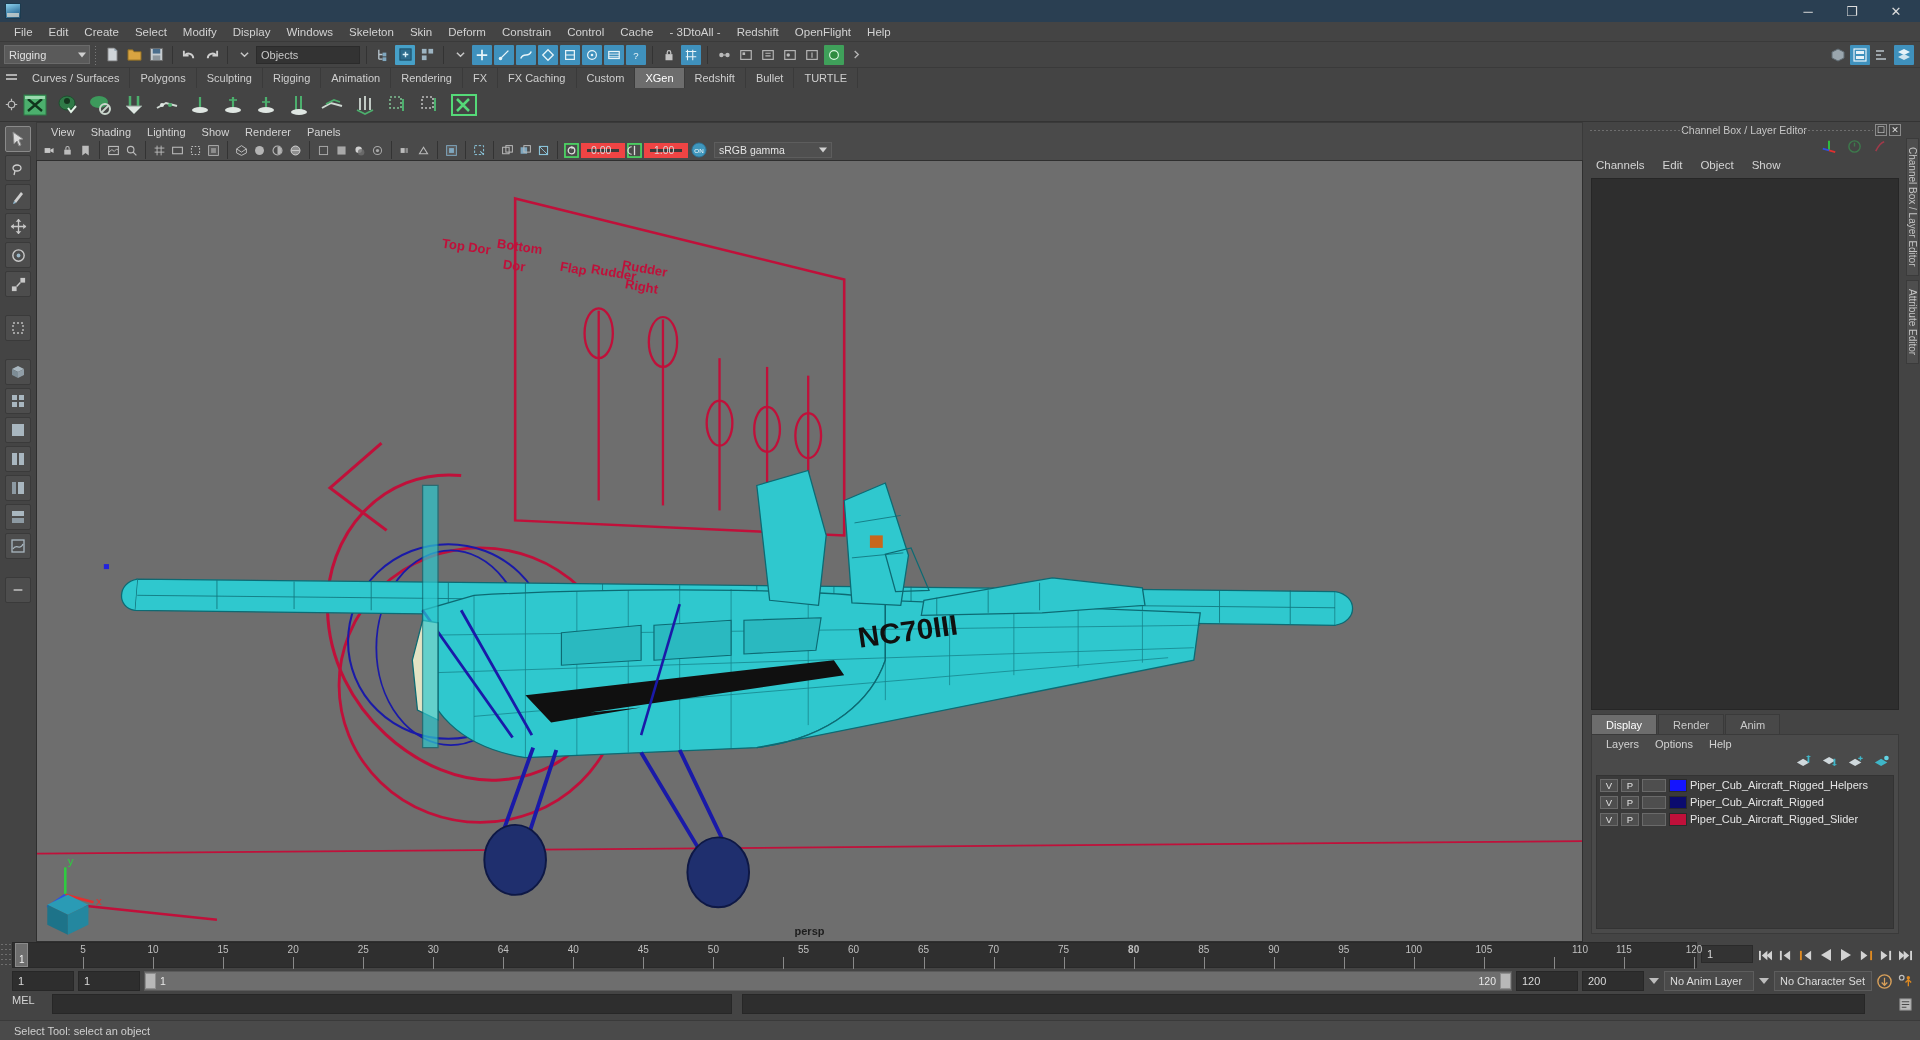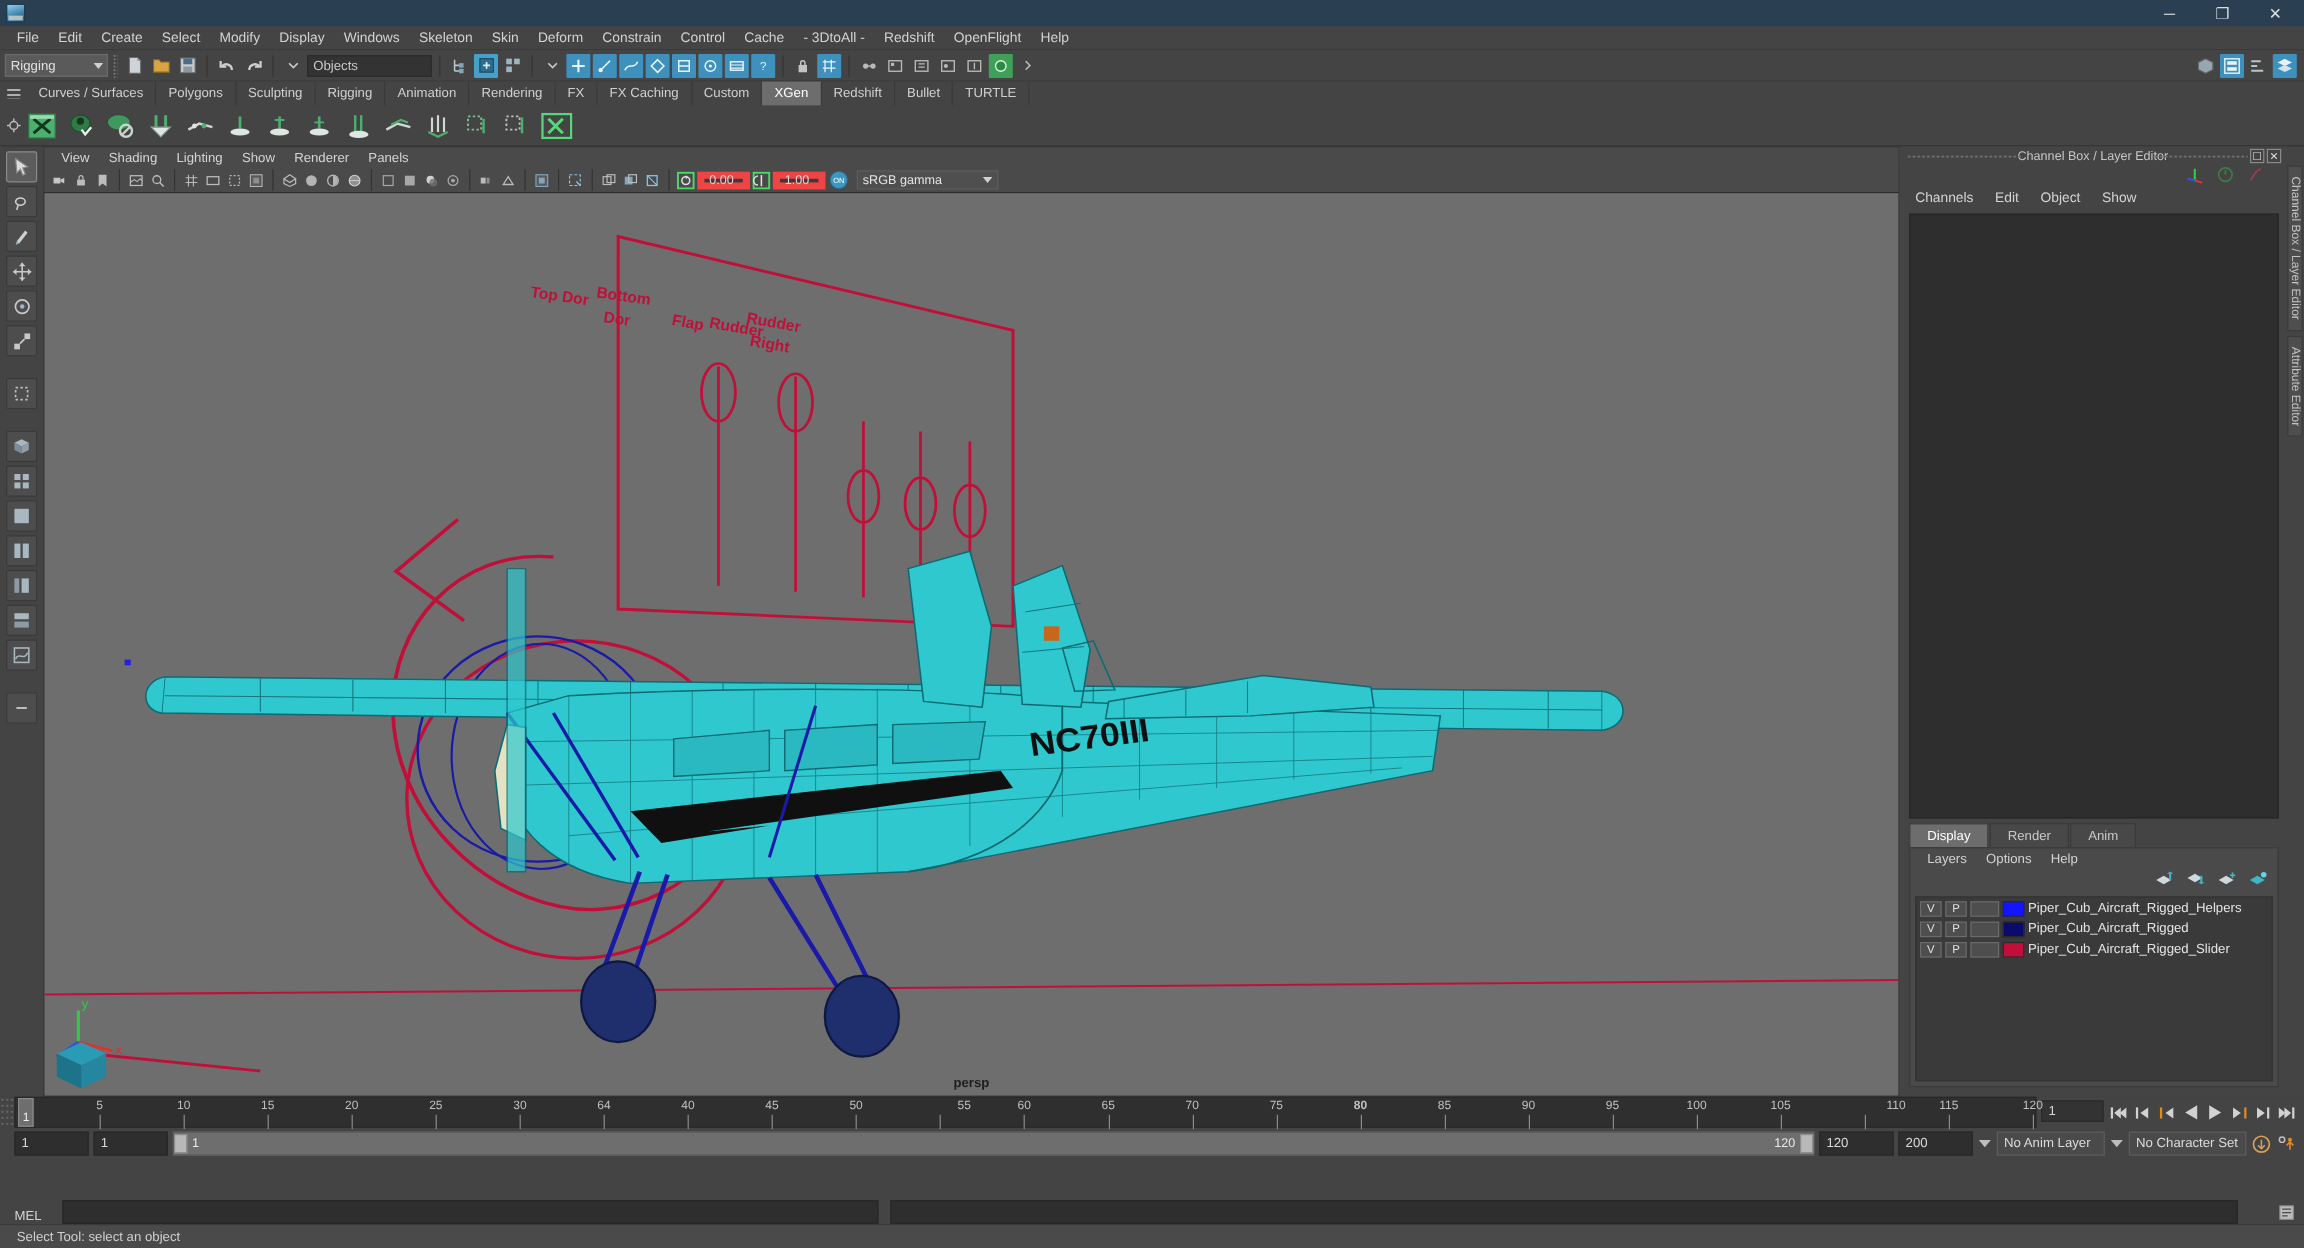--- a/index.html
+++ b/index.html
@@ -159,22 +159,22 @@
   .rslider .handle { width: 11px; height: 16px; background: #b8b8b8; border: 1px solid #8e8e8e; }
   .rslider .lbl { font-size: 10.5px; color: #e8e8e8; padding: 0 4px; }
   .rslider .mid { flex: 1 1 auto; }
   .drop { width: 12px; height: 20px; display: flex; align-items: center; justify-content: center; }
   .drop i { border-left: 5px solid transparent; border-right: 5px solid transparent;
      border-top: 6px solid #bdbdbd; display:block;}
   .selfield { width: 90px; height: 20px; background: #4a4a4a; border: 1px solid #5d5d5d;
     font-size: 11px; color: #dcdcdc; display: flex; align-items: center; padding-left: 5px; }
   .selfield.wide { width: 98px; }
 
-  .melrow { height: 26px; background: #444; display: flex; align-items: flex-end; flex: 0 0 26px;
-    padding-left: 12px; gap: 4px; margin-top: 28px; }
+  .melrow { height: 26px; background: #444; display: flex; align-items: flex-start; flex: 0 0 26px;
+    padding-left: 12px; gap: 4px; }
   .mellbl { font-size: 11px; color: #d5d5d5; width: 36px; }
   .melinput { flex: 1 1 auto; height: 20px; background: #2e2e2e; border: 1px solid #272727; margin-right: 6px;}
   .melinput.short { flex: 0 0 680px; }
   .melright { flex: 1 1 auto; height: 20px; background: #2e2e2e; border: 1px solid #272727; margin-right: 28px;}
 
   .statusrow { height: 20px; background: #4a4a4a; display: flex; align-items: center; flex: 0 0 20px;
     padding-left: 14px; border-top: 1px solid #3a3a3a;}
   .statustext { font-size: 11px; color: #cfcfcf; }
 
   

